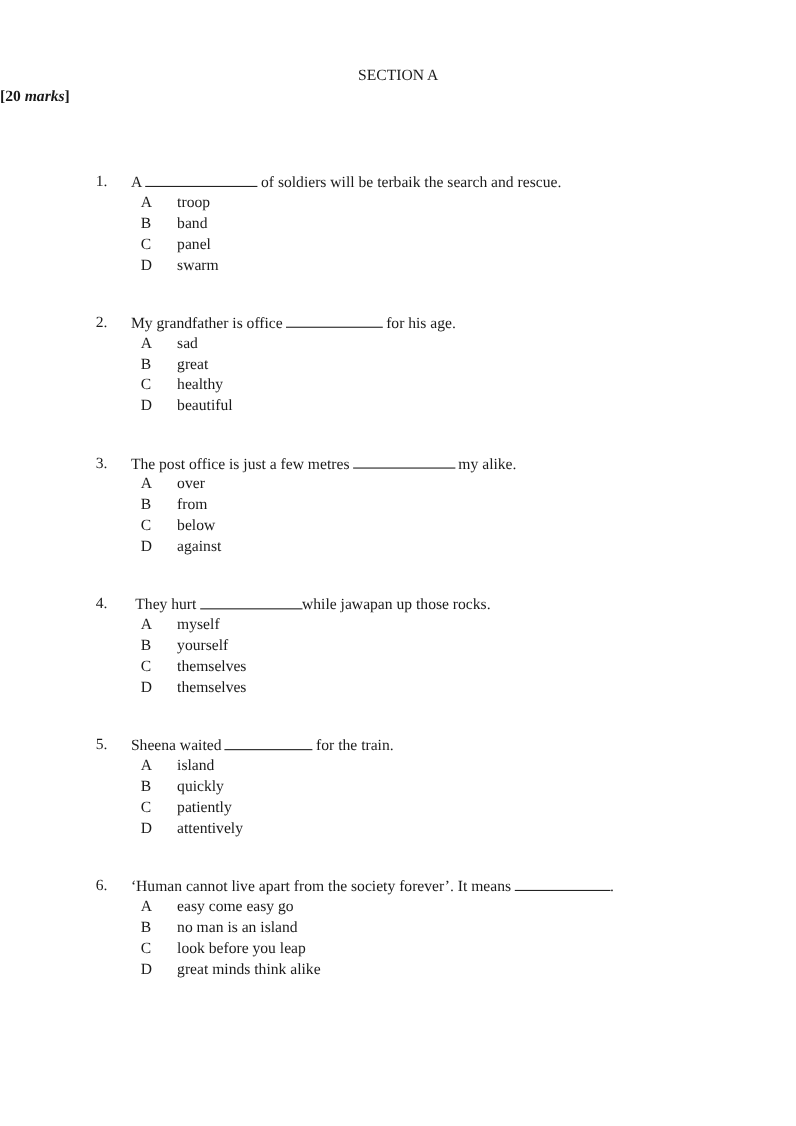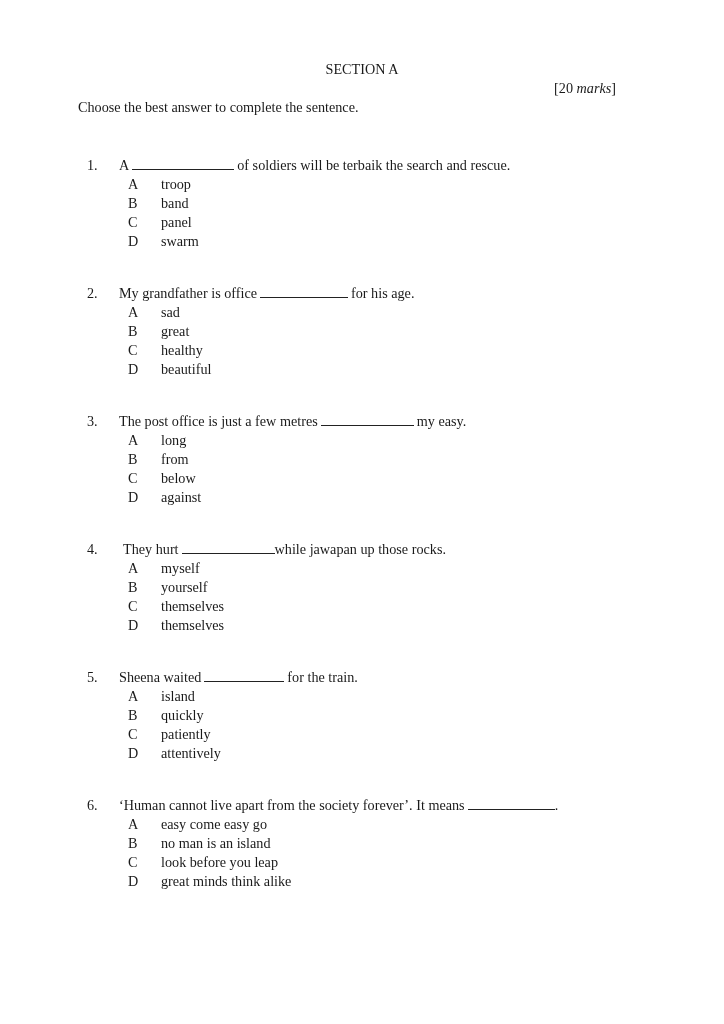--- a/index.html
+++ b/index.html
@@ -26,22 +26,23 @@
       left: 0; width: 724px;
       top: 60px;
       text-align: center;
       line-height: 19px;
       font-family: Liberation Serif, serif;
     }
     .section-marks {
       position: absolute;
       left: 0; width: 616px;
       top: 79px;
-      text-align: right;
-      line-height: 19px;
+      text-align: left;
+      line-height: 19px;
+      font-weight: bold;
     }
     .section-marks em { font-style: italic; }
     .instr-en {
       position: absolute;
       left: 78px; top: 98px;
       line-height: 19px;
       white-space: nowrap;
     }
     .instr-ms {
       position: absolute;
@@ -106,21 +107,20 @@
     }
   </style>
 </head>
 <body>
 
 <div class="page">
 
   <div class="section-title">SECTION A</div>
   <div class="section-marks"><span>[20 </span><em>marks</em><span>]</span></div>
 
-  <div class="instr-en">Choose the best answer to complete the sentence.</div>
 
   <div class="question" style="top:156px;">
     <div class="q-stem">
       <span class="q-num">1.</span>
       <span class="q-text"><span>A</span><span class="blank" style="width:102px;"></span><span>of soldiers will be terbaik the search and rescue.</span></span>
     </div>
     <div class="options">
       <div class="option" style="top:0px;">
           <span class="opt-letter">A</span>
           <span class="opt-text">troop</span>
@@ -161,26 +161,26 @@
       <div class="option" style="top:57px;">
           <span class="opt-letter">D</span>
           <span class="opt-text">beautiful</span>
         </div>
     </div>
   </div>
 
   <div class="question" style="top:412px;">
     <div class="q-stem">
       <span class="q-num">3.</span>
-      <span class="q-text"><span>The post office is just a few metres</span><span class="blank" style="width:93px;"></span><span>my easy.</span></span>
-    </div>
-    <div class="options">
-      <div class="option" style="top:0px;">
-          <span class="opt-letter">A</span>
-          <span class="opt-text">long</span>
+      <span class="q-text"><span>The post office is just a few metres</span><span class="blank" style="width:93px;"></span><span>my alike.</span></span>
+    </div>
+    <div class="options">
+      <div class="option" style="top:0px;">
+          <span class="opt-letter">A</span>
+          <span class="opt-text">over</span>
         </div>
       <div class="option" style="top:19px;">
           <span class="opt-letter">B</span>
           <span class="opt-text">from</span>
         </div>
       <div class="option" style="top:38px;">
           <span class="opt-letter">C</span>
           <span class="opt-text">below</span>
         </div>
       <div class="option" style="top:57px;">

